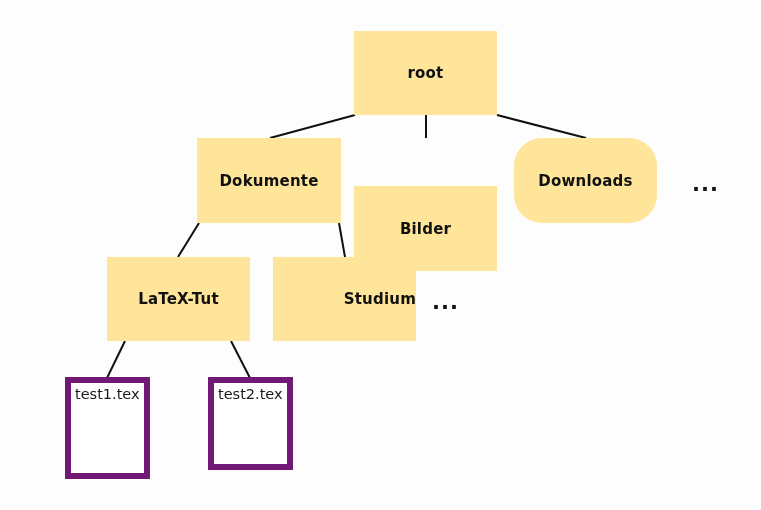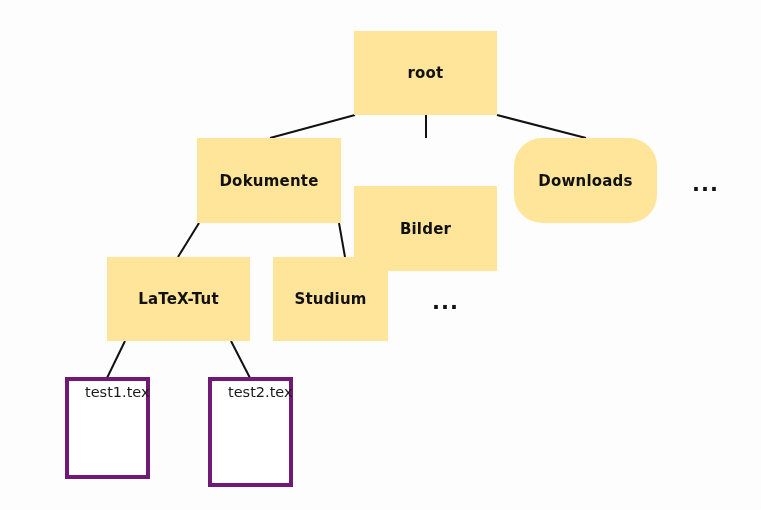--- a/index.html
+++ b/index.html
@@ -41,27 +41,26 @@
   .node.folder {
     background: #ffe599;
     border: none;
     font-weight: bold;
     font-size: 15px;
     color: #111111;
     letter-spacing: 0.2px;
   }
   .node.file {
     background: #ffffff;
-    border: 4px solid #701a75;
+    border: 6px solid #701a75;
     align-items: flex-start;
     justify-content: flex-start;
     font-weight: normal;
     font-size: 14.5px;
     color: #1a1a1a;
-    padding-left: 12px;
   }
   .node.file .label {
     padding: 4px 0 0 4px;
     line-height: 1.1;
     white-space: nowrap;
   }
   .node.folder .label {
     white-space: nowrap;
   }
   .ellipsis {
@@ -111,27 +110,27 @@
   <div class="node folder" style="left:514px; top:126px; width:143px; height:85px;border-radius:28px;">
     <span class="label">Downloads</span>
   </div>
 
   <div class="ellipsis" style="left:692px; top:162px;">...</div>
 
   <div class="node folder" style="left:107px; top:245px; width:143px; height:84px;">
     <span class="label">LaTeX-Tut</span>
   </div>
 
-  <div class="node folder" style="left:273px; top:245px; width:115px; height:84px;">
+  <div class="node folder" style="left:273px; top:245px; width:143px; height:84px;justify-content:flex-end;">
     <span class="label">Studium</span>
   </div>
 
   <div class="ellipsis" style="left:432px; top:280px;">...</div>
 
   <div class="node file" style="left:65px; top:365px; width:85px; height:102px;">
     <span class="label">test1.tex</span>
   </div>
 
-  <div class="node file" style="left:208px; top:365px; width:85px; height:110px;">
+  <div class="node file" style="left:208px; top:365px; width:85px; height:93px;">
     <span class="label">test2.tex</span>
   </div>
 
 </div>
 
 </body></html>

